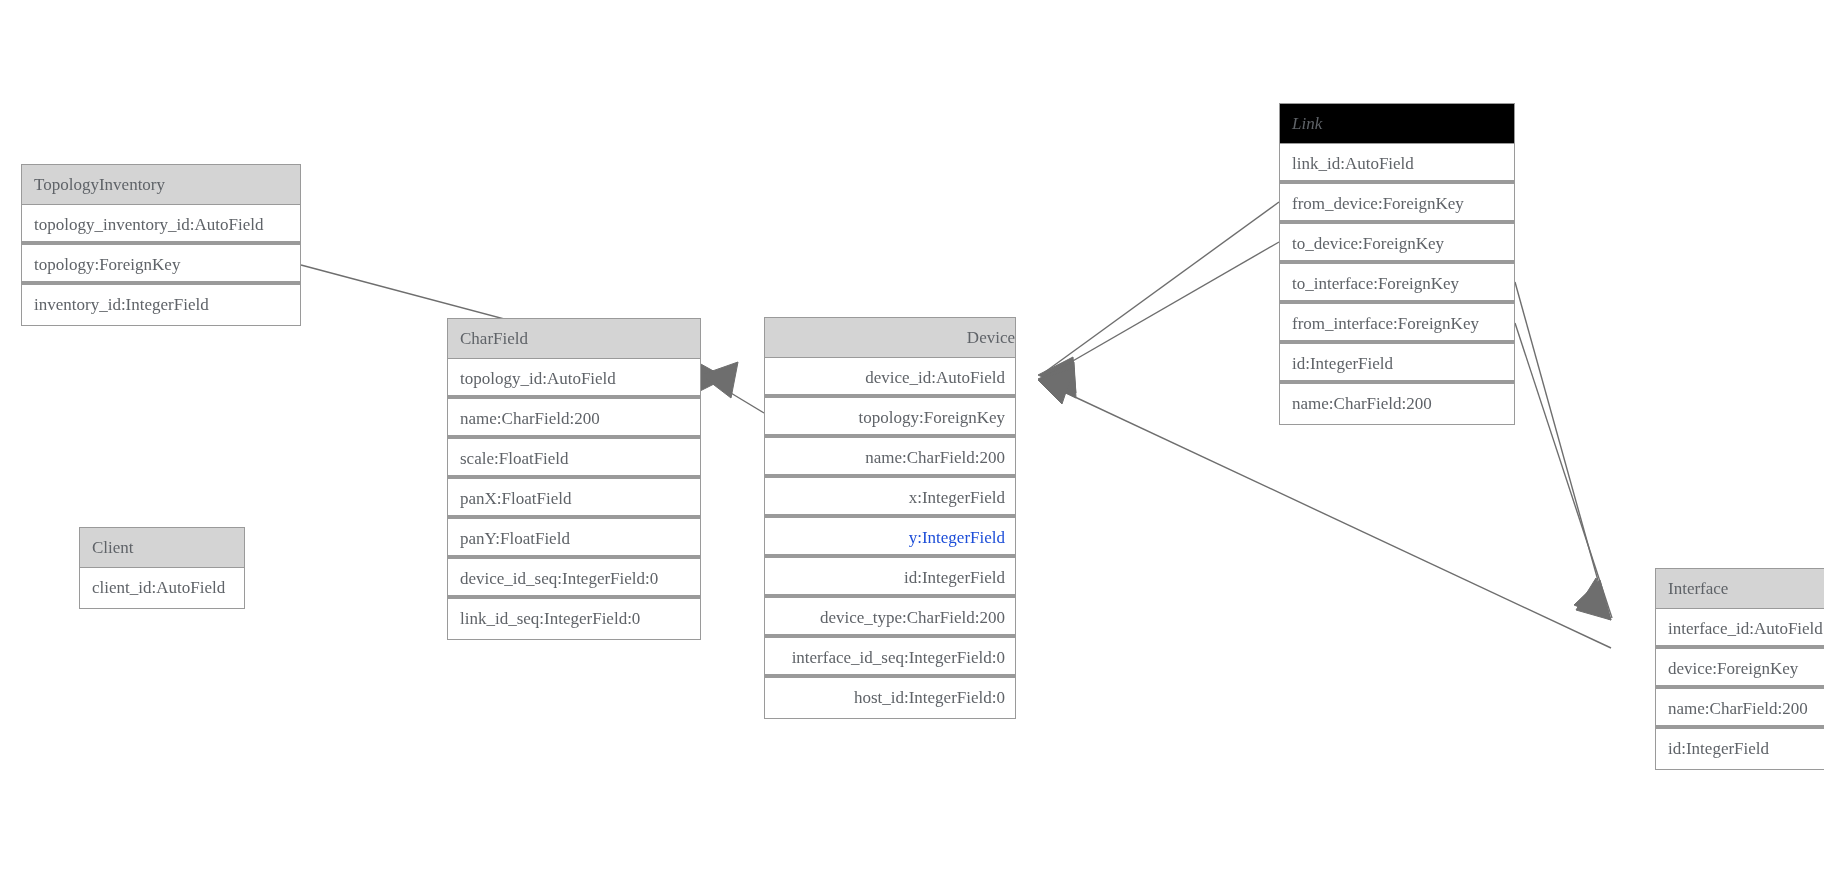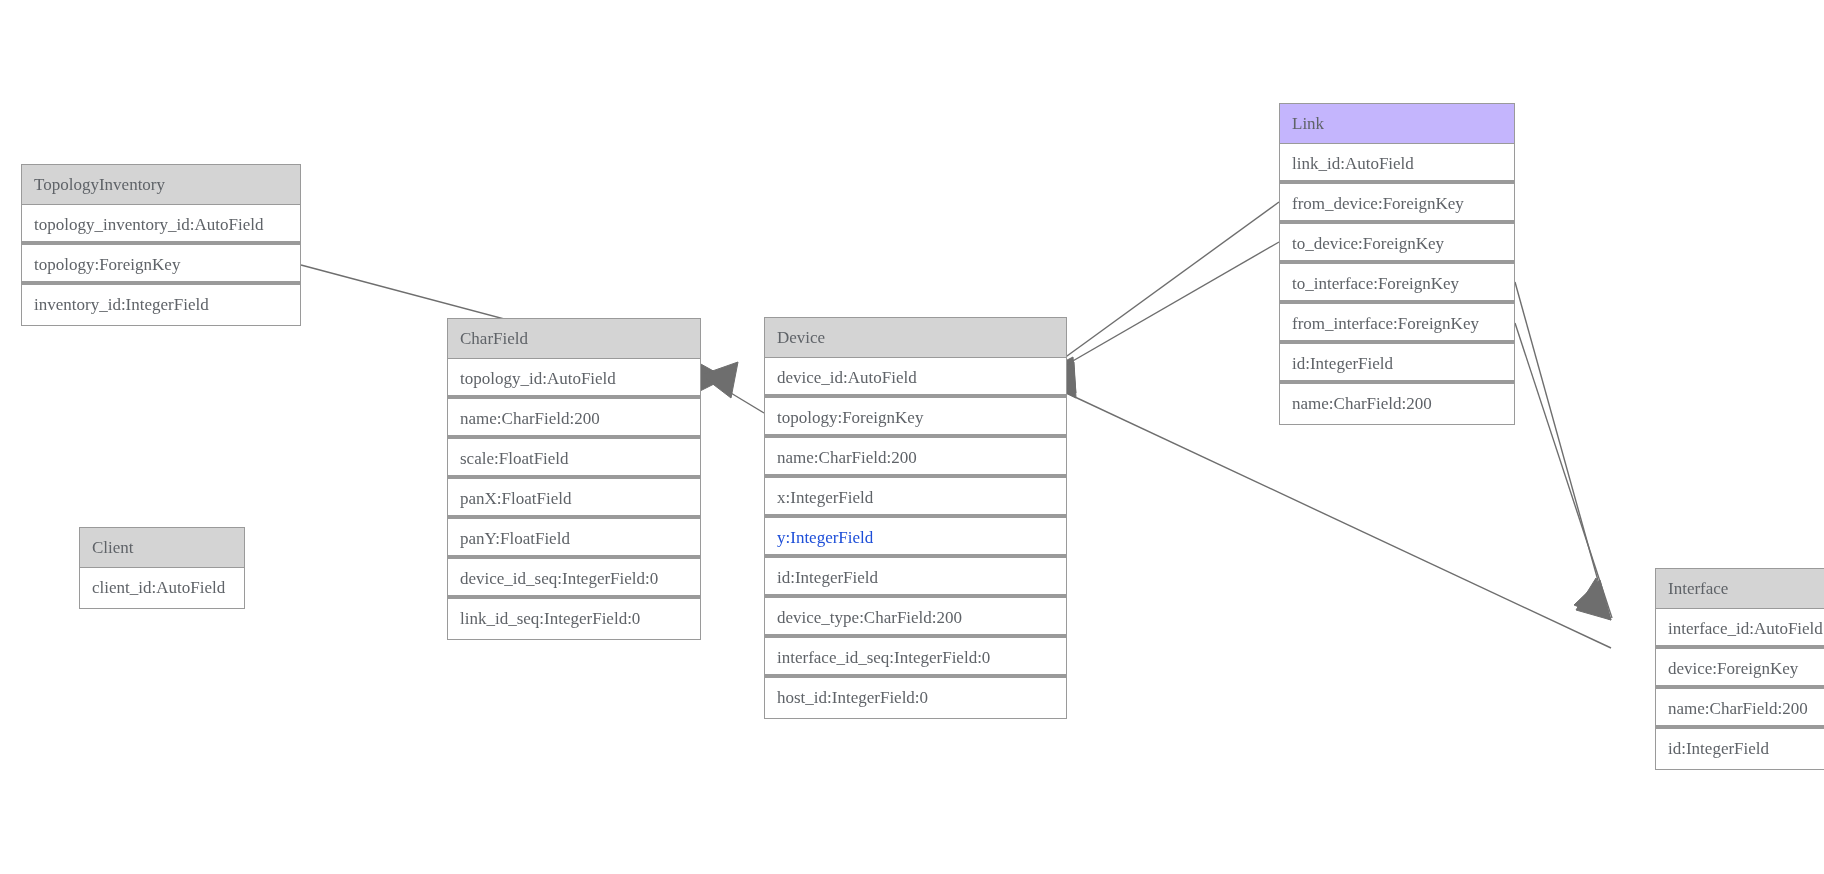--- a/index.html
+++ b/index.html
@@ -108,34 +108,34 @@
       <div class="entity" style="left: 447px; top: 318px; width: 254px; border-color: rgb(154, 154, 154);">
         <div class="entity-header" style="background: rgb(212, 212, 212); border-bottom-color: rgb(154, 154, 154); color: rgb(95, 99, 104);">CharField</div>
         <div class="entity-field" style="border-bottom-color: rgb(154, 154, 154); color: rgb(95, 99, 104);">topology_id:AutoField</div>
         <div class="entity-field" style="border-bottom-color: rgb(154, 154, 154); color: rgb(95, 99, 104);">name:CharField:200</div>
         <div class="entity-field" style="border-bottom-color: rgb(154, 154, 154); color: rgb(95, 99, 104);">scale:FloatField</div>
         <div class="entity-field" style="border-bottom-color: rgb(154, 154, 154); color: rgb(95, 99, 104);">panX:FloatField</div>
         <div class="entity-field" style="border-bottom-color: rgb(154, 154, 154); color: rgb(95, 99, 104);">panY:FloatField</div>
         <div class="entity-field" style="border-bottom-color: rgb(154, 154, 154); color: rgb(95, 99, 104);">device_id_seq:IntegerField:0</div>
         <div class="entity-field last" style="border-bottom-color: rgb(154, 154, 154); color: rgb(95, 99, 104);">link_id_seq:IntegerField:0</div>
       </div>
-      <div class="entity" style="left: 764px; top: 317px; width: 303px; border-color: rgb(154, 154, 154);">
+      <div class="entity" style="left: 764px; top: 317px; width: 252px; border-color: rgb(154, 154, 154); text-align: right;">
         <div class="entity-header" style="background: rgb(212, 212, 212); border-bottom-color: rgb(154, 154, 154); color: rgb(95, 99, 104);">Device</div>
         <div class="entity-field" style="border-bottom-color: rgb(154, 154, 154); color: rgb(95, 99, 104);">device_id:AutoField</div>
         <div class="entity-field" style="border-bottom-color: rgb(154, 154, 154); color: rgb(95, 99, 104);">topology:ForeignKey</div>
         <div class="entity-field" style="border-bottom-color: rgb(154, 154, 154); color: rgb(95, 99, 104);">name:CharField:200</div>
         <div class="entity-field" style="border-bottom-color: rgb(154, 154, 154); color: rgb(95, 99, 104);">x:IntegerField</div>
         <div class="entity-field" style="border-bottom-color: rgb(154, 154, 154); color: #1d4ed8;">y:IntegerField</div>
         <div class="entity-field" style="border-bottom-color: rgb(154, 154, 154); color: rgb(95, 99, 104);">id:IntegerField</div>
         <div class="entity-field" style="border-bottom-color: rgb(154, 154, 154); color: rgb(95, 99, 104);">device_type:CharField:200</div>
         <div class="entity-field" style="border-bottom-color: rgb(154, 154, 154); color: rgb(95, 99, 104);">interface_id_seq:IntegerField:0</div>
         <div class="entity-field last" style="border-bottom-color: rgb(154, 154, 154); color: rgb(95, 99, 104);">host_id:IntegerField:0</div>
       </div>
       <div class="entity" style="left: 1279px; top: 103px; width: 236px; border-color: rgb(154, 154, 154);">
-        <div class="entity-header" style="background: #c4b5fd; border-bottom-color: rgb(154, 154, 154); color: rgb(95, 99, 104);">Link</div>
+        <div class="entity-header" style="background: #000000; border-bottom-color: rgb(154, 154, 154); color: rgb(95, 99, 104); font-style: italic;">Link</div>
         <div class="entity-field" style="border-bottom-color: rgb(154, 154, 154); color: rgb(95, 99, 104);">link_id:AutoField</div>
         <div class="entity-field" style="border-bottom-color: rgb(154, 154, 154); color: rgb(95, 99, 104);">from_device:ForeignKey</div>
         <div class="entity-field" style="border-bottom-color: rgb(154, 154, 154); color: rgb(95, 99, 104);">to_device:ForeignKey</div>
         <div class="entity-field" style="border-bottom-color: rgb(154, 154, 154); color: rgb(95, 99, 104);">to_interface:ForeignKey</div>
         <div class="entity-field" style="border-bottom-color: rgb(154, 154, 154); color: rgb(95, 99, 104);">from_interface:ForeignKey</div>
         <div class="entity-field" style="border-bottom-color: rgb(154, 154, 154); color: rgb(95, 99, 104);">id:IntegerField</div>
         <div class="entity-field last" style="border-bottom-color: rgb(154, 154, 154); color: rgb(95, 99, 104);">name:CharField:200</div>
       </div>
       <div class="entity" style="left: 1611px; top: 568px; width: 178px; border-color: rgb(154, 154, 154); margin-left: 44px;">
         <div class="entity-header" style="background: rgb(212, 212, 212); border-bottom-color: rgb(154, 154, 154); color: rgb(95, 99, 104);">Interface</div>

